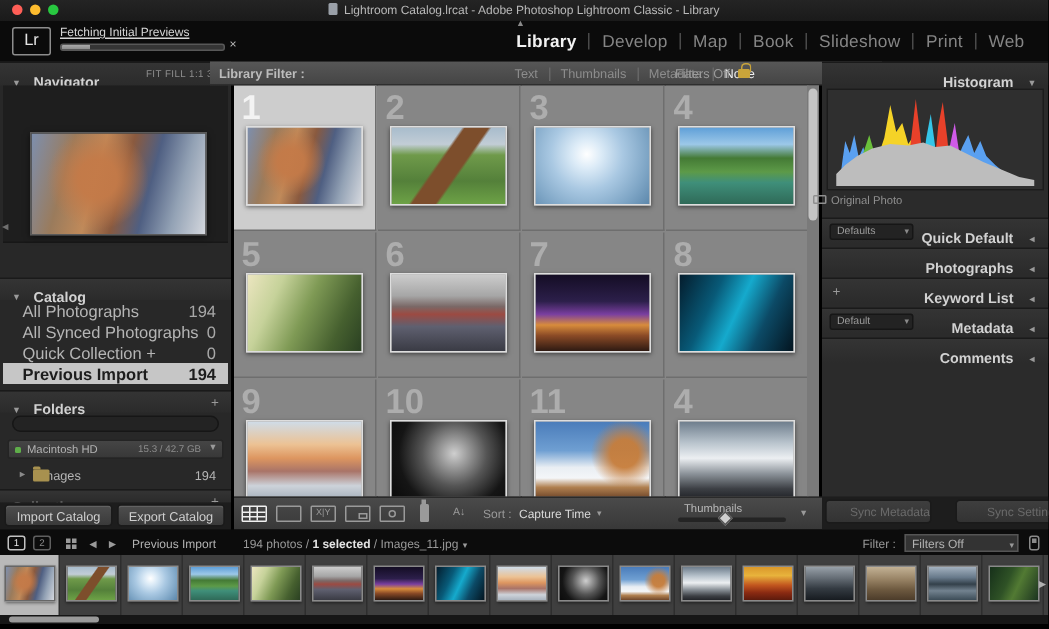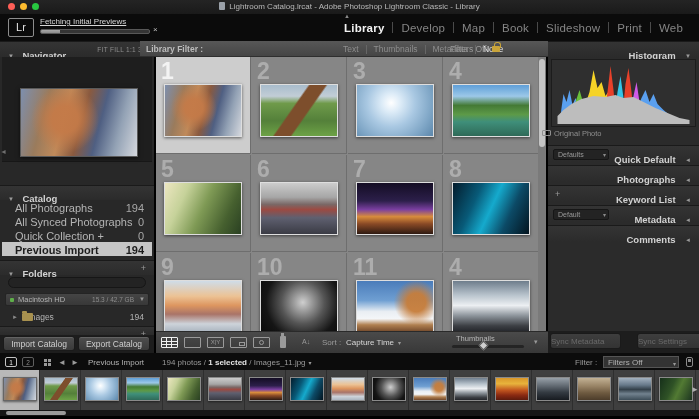--- a/index.html
+++ b/index.html
@@ -114,21 +114,21 @@
   #hist-box{left:3px;top:18px;width:145px;height:68px;background:#2f2f2f;border:1px solid #1c1c1c;}
   #hist-svg{position:absolute;left:2px;top:2px;}
   #hist-footer{left:6px;top:88px;font-size:7.5px;color:#8f8f8f;}
   #hist-footer-icon{left:-12px;top:1px;width:9px;height:6px;border:1px solid #8f8f8f;border-radius:1px;position:absolute;}
   .rp-row{left:0;width:151px;height:17px;padding:3px 8px 0 0;text-align:right;}
   .rp-row .side-arrow{font-size:6px;color:#9a9a9a;margin-left:5px;vertical-align:1px;}
   .preset-box{position:absolute;left:5px;top:3px;width:56px;height:11px;background:#232323;border:1px solid #161616;border-radius:2px;font-size:7px;color:#9a9a9a;text-align:left;padding:1px 3px 0 4px;}
   .preset-box .pb-caret{position:absolute;right:2px;top:1px;font-size:6px;color:#8a8a8a;}
   .plus-left{position:absolute;left:7px;top:3px;font-size:9px;color:#9a9a9a;}
   #rp-buttons{left:0;top:290px;width:151px;height:22px;background:#1d1d1d;padding:2px 2px;}
-  .rp-btn{position:absolute;top:2px;width:71px;height:16px;background:linear-gradient(#3e3e3e,#333);border:1px solid #1a1a1a;border-radius:3px;color:#6a6a6a;font-size:8px;text-align:left;line-height:15px;}
+  .rp-btn{position:absolute;top:2px;width:71px;height:16px;background:linear-gradient(#3e3e3e,#333);border:1px solid #1a1a1a;border-radius:3px;color:#6a6a6a;font-size:8px;text-align:right;line-height:15px;}
   #btn-syncmeta{left:2px;}
   #btn-syncset{left:89px;}
 
   
   #fs-bar{left:0;top:353px;width:699px;height:17px;background:#0c0c0c;}
   .win-box{top:4px;width:12px;height:10px;border-radius:2px;font-size:6.5px;text-align:center;line-height:9px;}
   #win1{left:5px;border:1px solid #c2c2c2;color:#e8e8e8;}
   #win2{left:22px;border:1px solid #5f5f5f;color:#8a8a8a;}
   #fs-grid-ico{left:44px;top:6px;width:3px;height:3px;background:#9a9a9a;box-shadow:4px 0 #9a9a9a,0 4px #9a9a9a,4px 4px #9a9a9a;}
   #fs-back{left:58px;top:5px;font-size:8px;color:#9a9a9a;}

